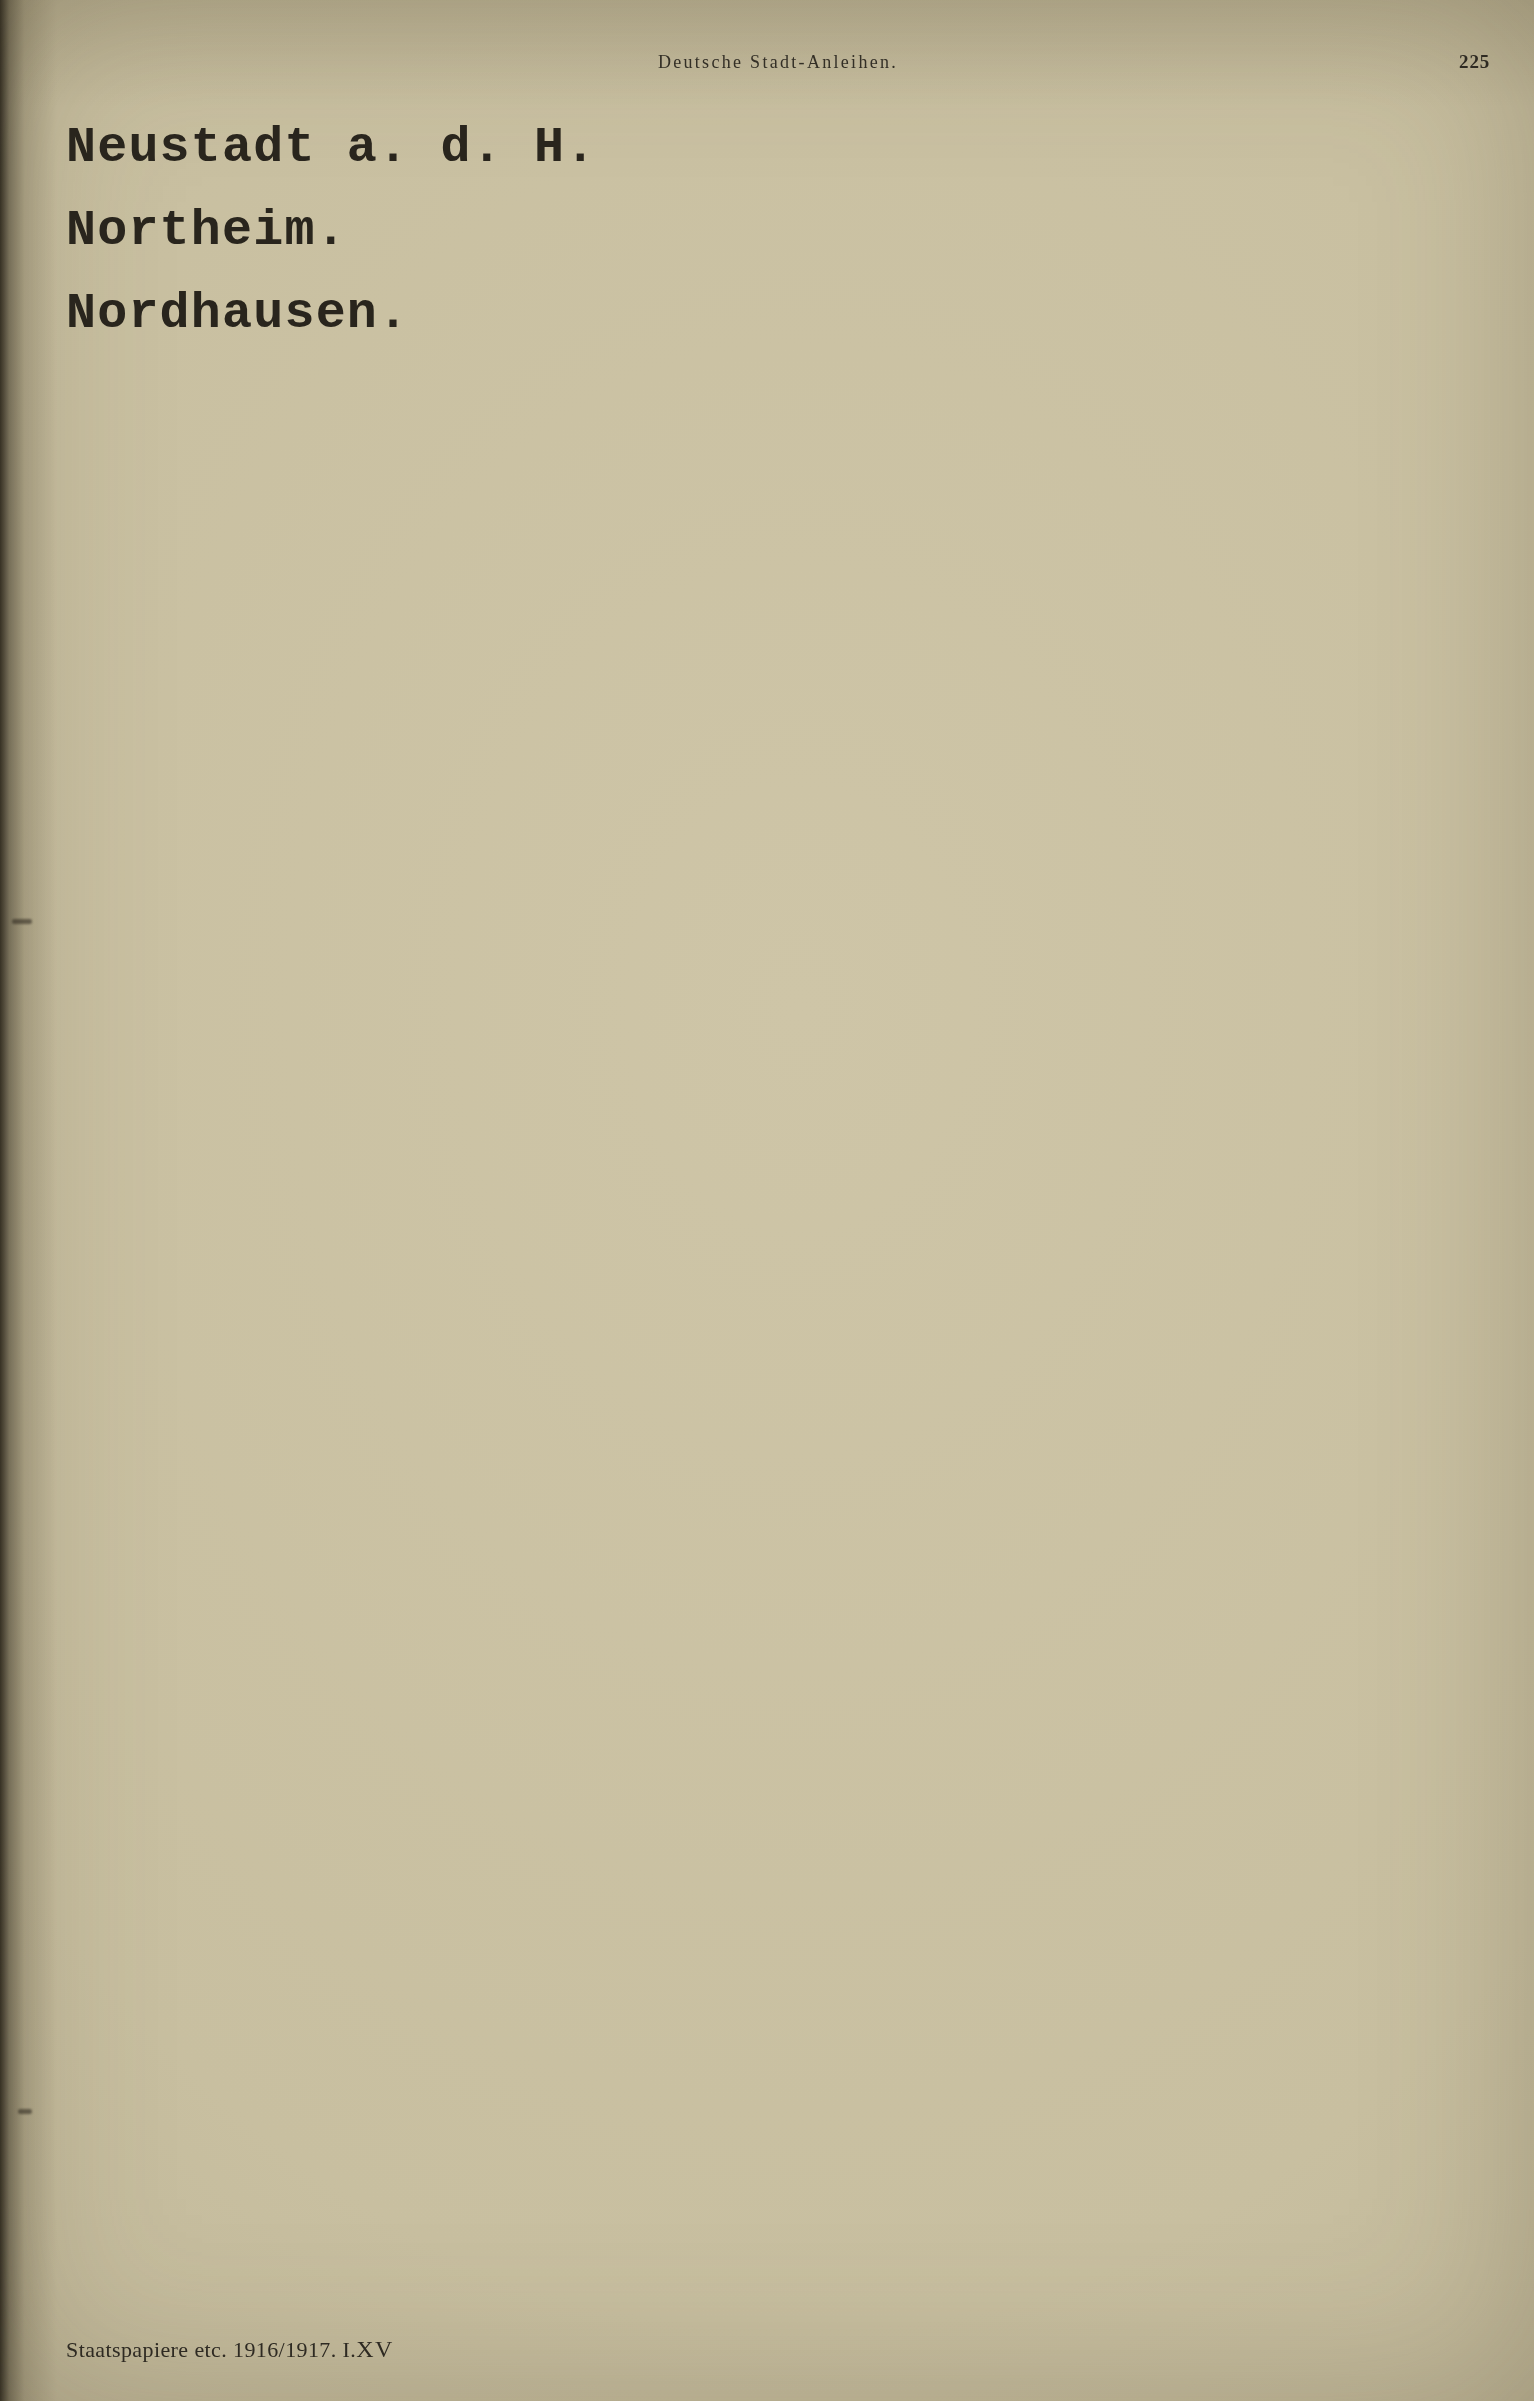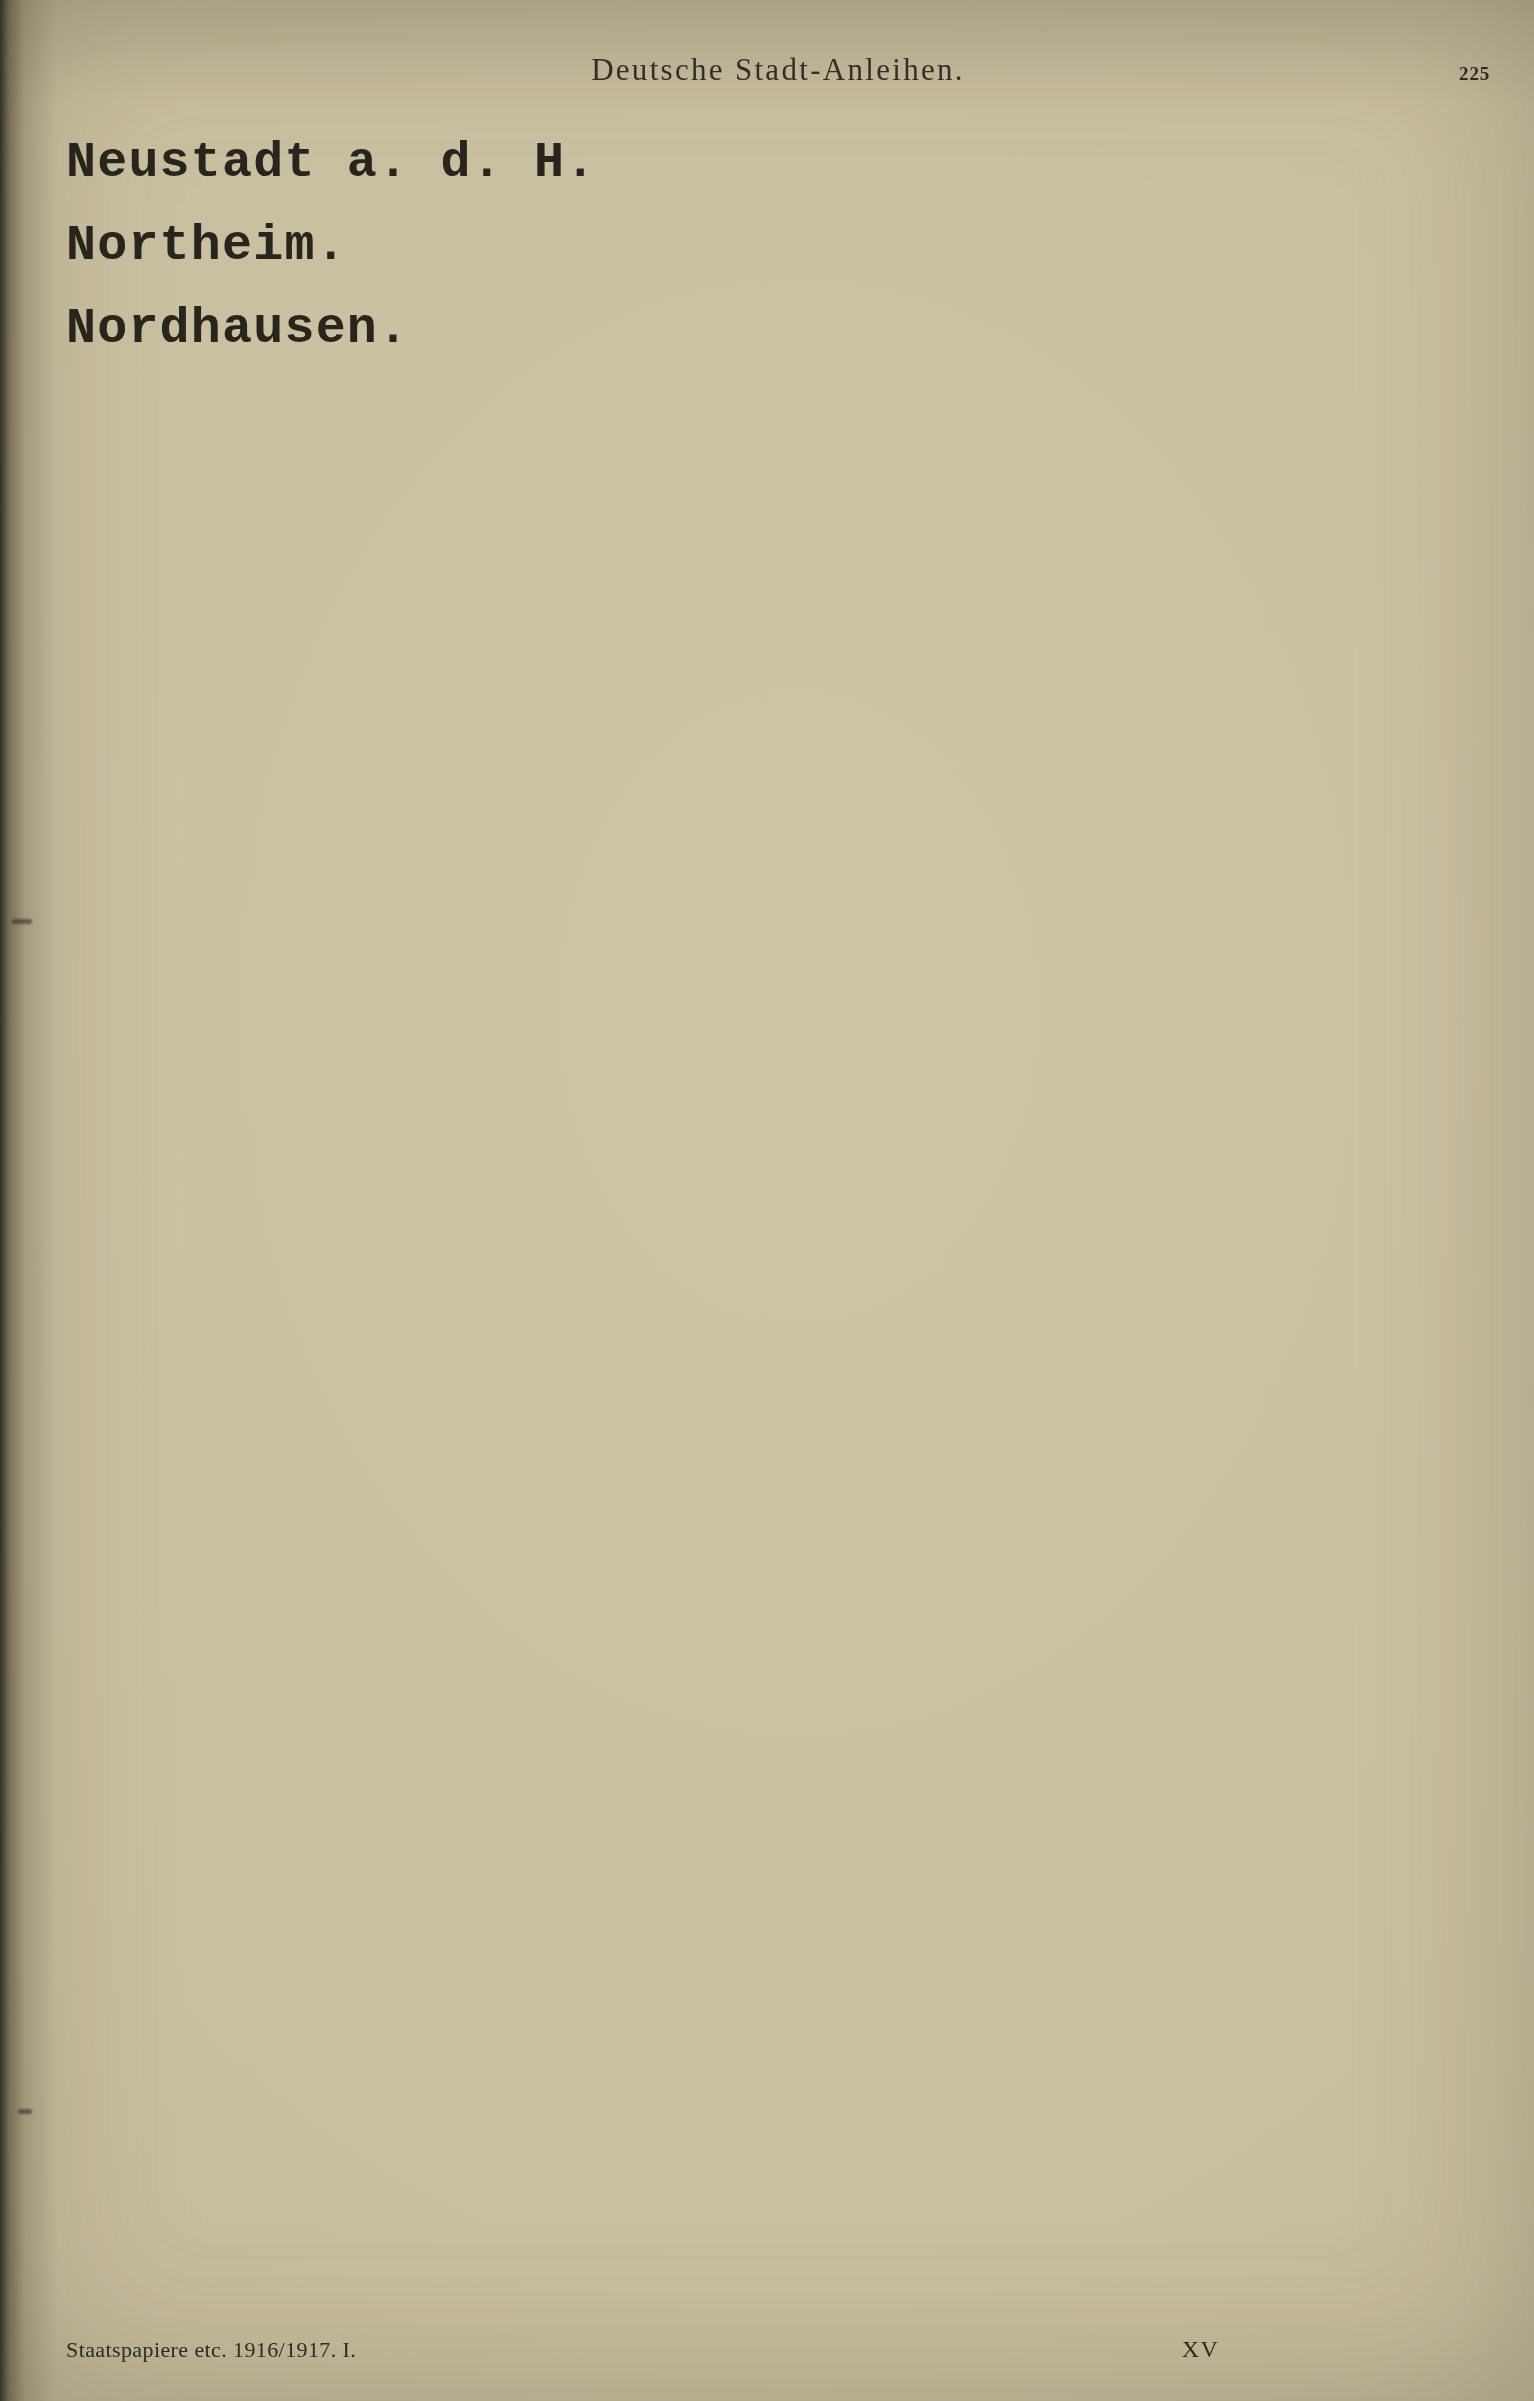--- a/index.html
+++ b/index.html
@@ -30,21 +30,21 @@
   .speck.s2 { left: 18.4px; top: 2109px; width: 14px; height: 4.6px; }
 
   .running-head {
     display: grid;
     grid-template-columns: 1fr auto 1fr;
     align-items: baseline;
     margin-bottom: 20px;
   }
   .rh-title {
     grid-column: 2;
-    font-size: 31px;
+    font-size: 18px;
     letter-spacing: 2.3px;
     color: #332f26;
     margin-top: 20px;
   }
   .rh-page {
     grid-column: 3;
     justify-self: end;
     font-size: 19px;
     font-weight: bold;
     letter-spacing: 0.8px;
@@ -64,21 +64,20 @@
     color: #29251d;
     font-family: Liberation Mono, monospace;
   }
 
   .page-footer {
     position: absolute;
     left: 66px;
     right: 45px;
     bottom: 38px;
     display: flex;
-    justify-content: space-between;
     align-items: baseline;
   }
   .footer-imprint { font-size: 22px; letter-spacing: 0.4px; }
   .signature-mark { font-size: 24px; letter-spacing: 1.5px; margin-right: 19%; }
 </style>
 </head>
 <body>
 
 <div class="sheet">
   <div class="speck s1"></div>

